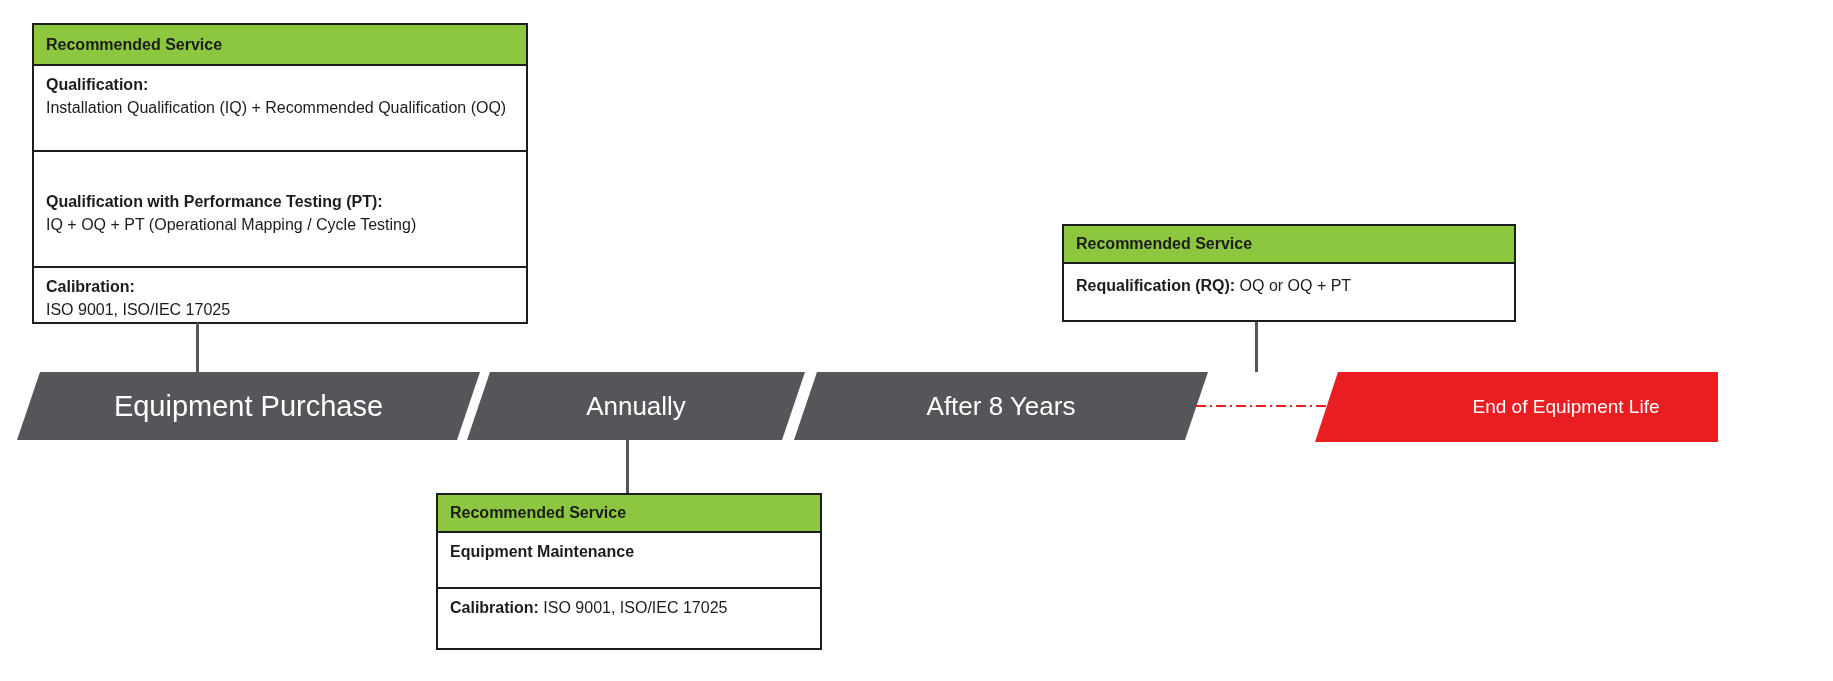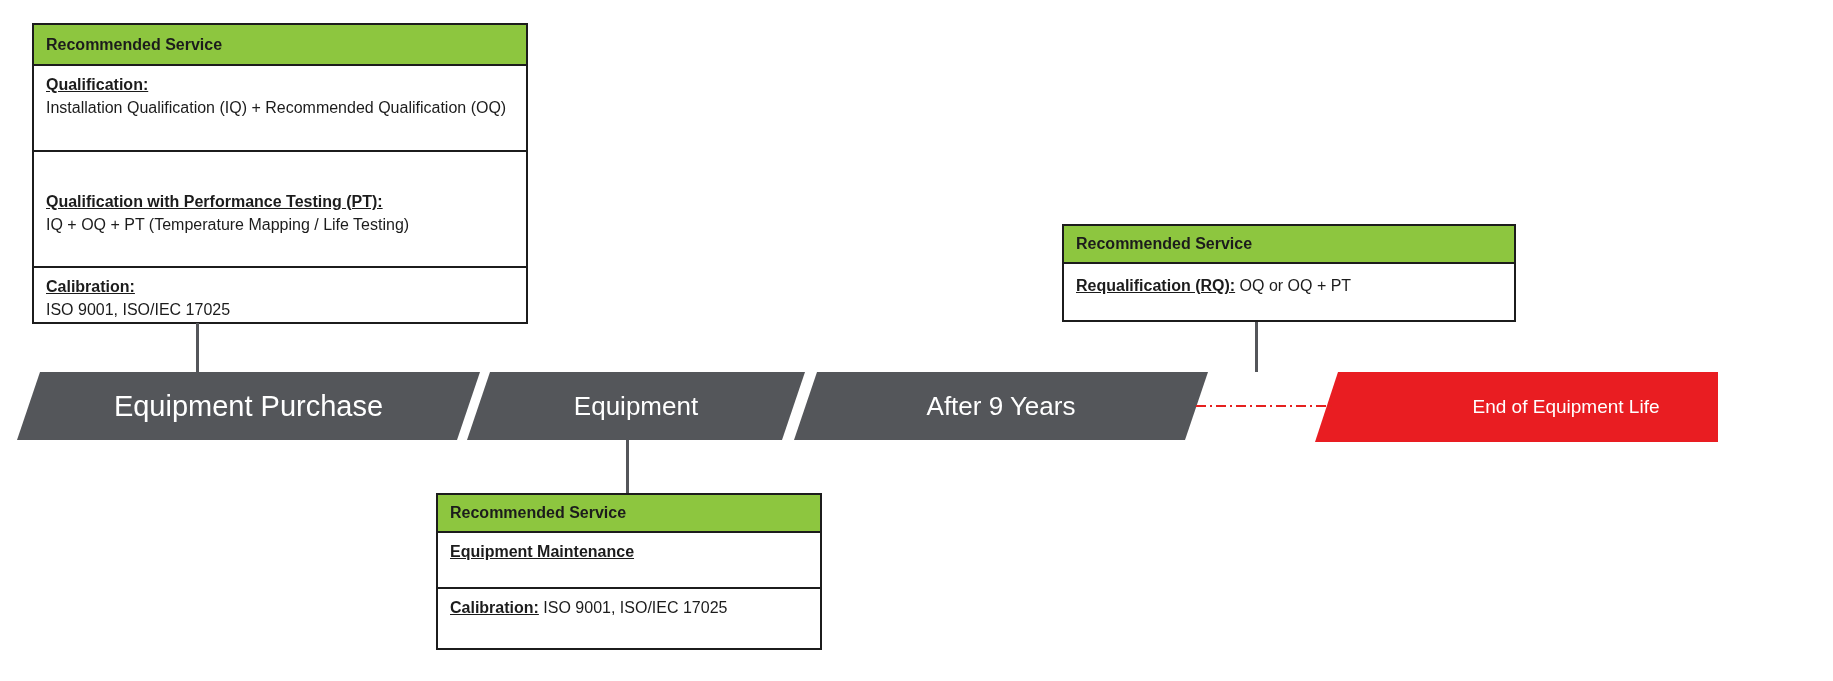--- a/index.html
+++ b/index.html
@@ -27,21 +27,21 @@
     font-weight:bold;font-size:16px;
     box-sizing:border-box;
   }
   .svc-row{
     padding:7px 12px 0 12px;
     font-size:16px;line-height:23px;
     border-bottom:2px solid #1c1c1c;
     box-sizing:border-box;
   }
   .svc-row:last-child{border-bottom:none;}
-  .svc-label{font-weight:bold;text-decoration:underline;}
+  .svc-label{font-weight:bold;}
   .svc-desc{font-weight:normal;}
 
   #box-purchase{left:32px;top:23px;width:496px;height:301px;}
   #box-purchase .svc-header{height:41px;}
   #box-purchase .row-1{height:86px;}
   #box-purchase .row-2{height:85px;margin-top:31px;}
 
   #box-requal{left:1062px;top:224px;width:454px;height:98px;}
   #box-requal .svc-header{height:38px;}
   #box-requal .svc-row{padding-top:10px;}
@@ -85,21 +85,21 @@
   <div class="svc-box" id="box-purchase">
     <div class="svc-header">
       <span>Recommended Service</span>
     </div>
     <div class="svc-row row-1">
       <div class="svc-label">Qualification:</div>
       <div class="svc-desc">Installation Qualification (IQ) + Recommended Qualification (OQ)</div>
     </div>
     <div class="svc-row row-2">
       <div class="svc-label">Qualification with Performance Testing (PT):</div>
-      <div class="svc-desc">IQ + OQ + PT (Temperature Mapping / Life Testing)</div>
+      <div class="svc-desc">IQ + OQ + PT (Operational Mapping / Cycle Testing)</div>
     </div>
     <div class="svc-row row-3">
       <div class="svc-label">Calibration:</div>
       <div class="svc-desc">ISO 9001, ISO/IEC 17025</div>
     </div>
   </div>
 
   <div class="svc-box" id="box-requal">
     <div class="svc-header">
       <span>Recommended Service</span>
@@ -124,24 +124,24 @@
   </div>
 
   <div class="connector" id="conn-purchase"></div>
   <div class="connector" id="conn-annual"></div>
   <div class="connector" id="conn-requal"></div>
 
   <div class="bar dark" id="bar-purchase">
     <span>Equipment Purchase</span>
   </div>
   <div class="bar dark" id="bar-annually">
-    <span>Equipment</span>
+    <span>Annually</span>
   </div>
   <div class="bar dark" id="bar-after2">
-    <span>After 9 Years</span>
+    <span>After 8 Years</span>
   </div>
   <div class="bar red" id="bar-eol">
     <span>End of Equipment Life</span>
   </div>
 
   <svg class="dashline" viewBox="0 0 136 4" xmlns="http://www.w3.org/2000/svg">
     <line x1="0" y1="2" x2="136" y2="2" stroke="#e5201f" stroke-width="1.8" stroke-dasharray="10 4 2 4"></line>
   </svg>
 
 </div>

